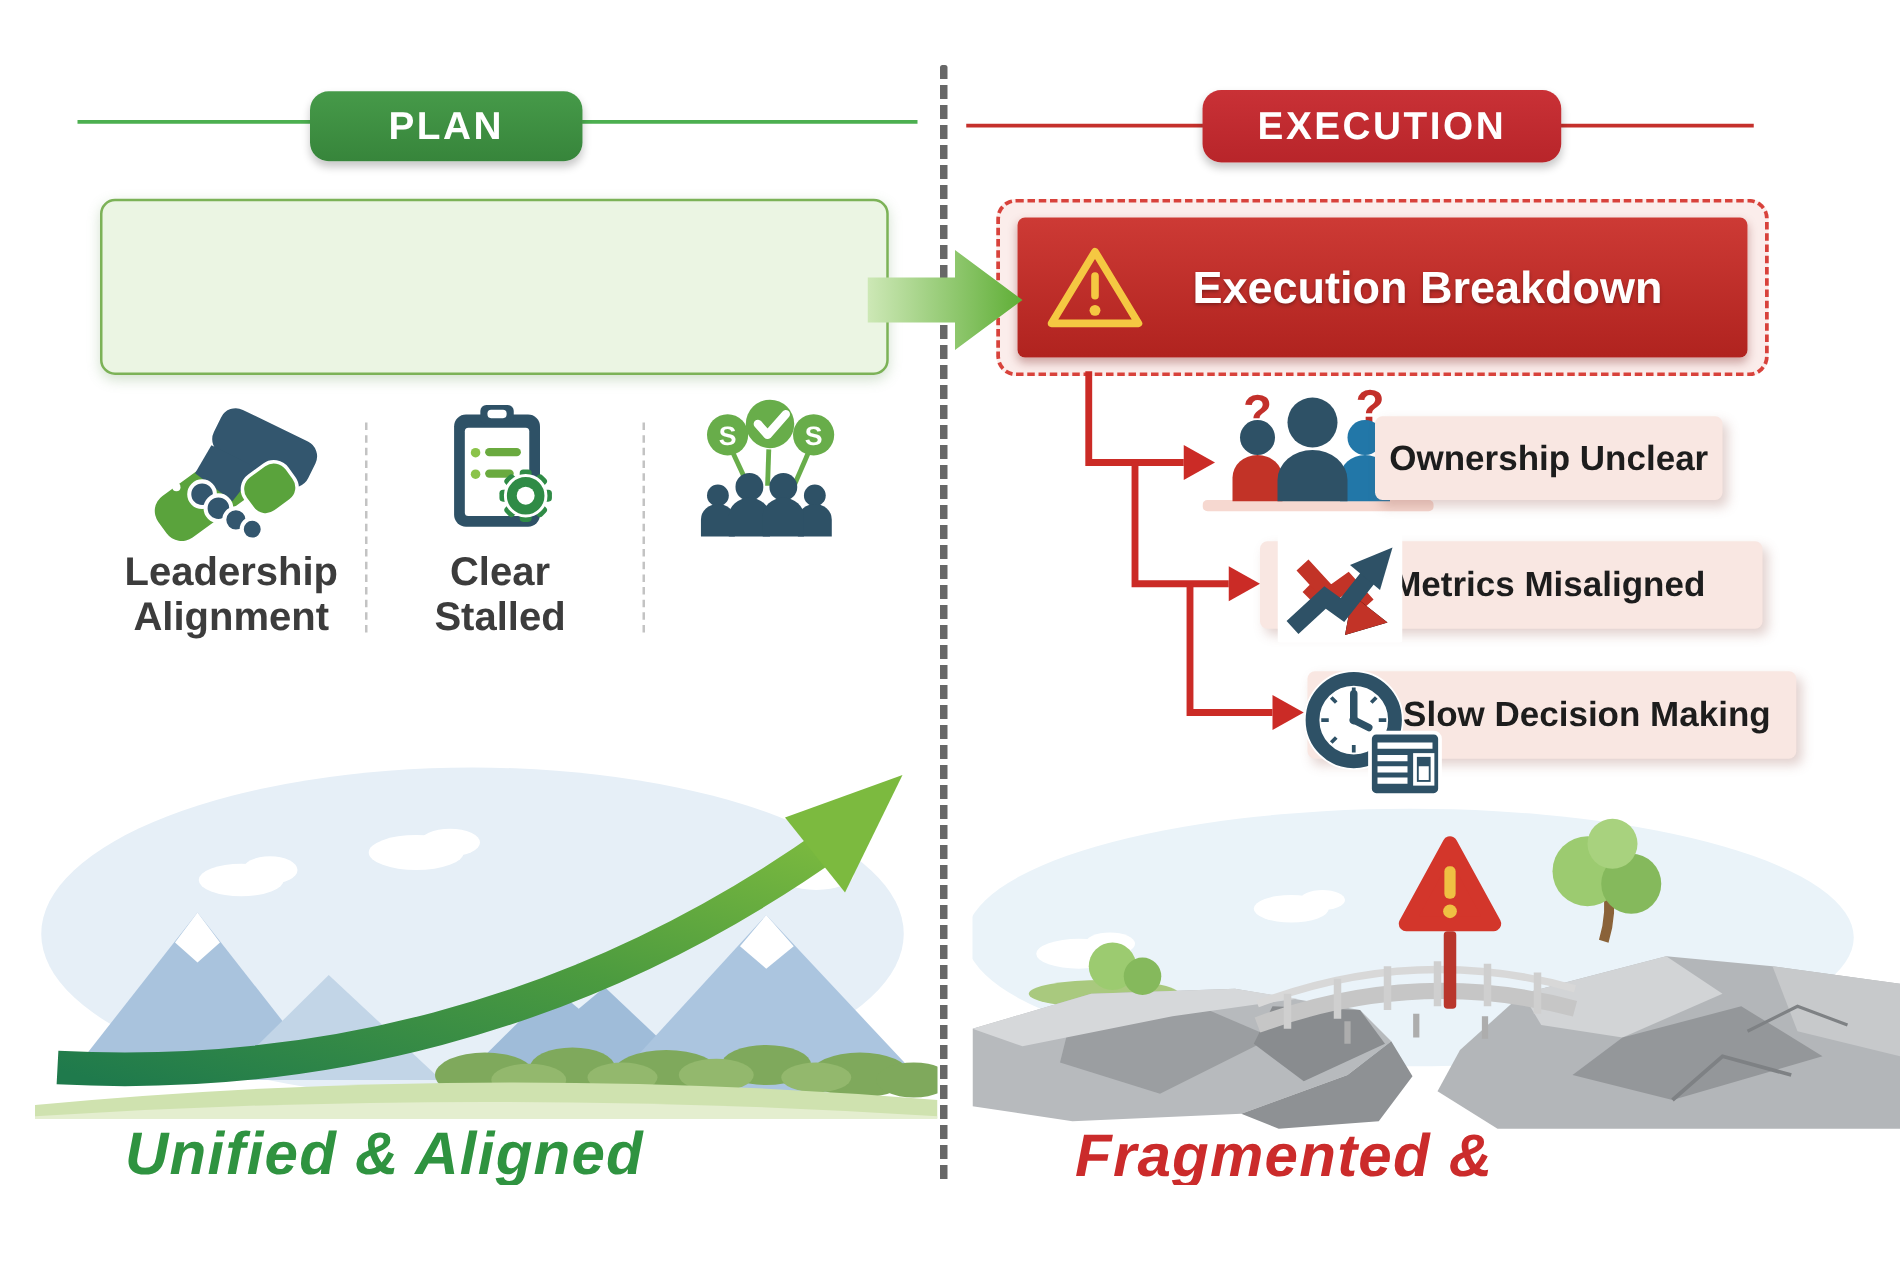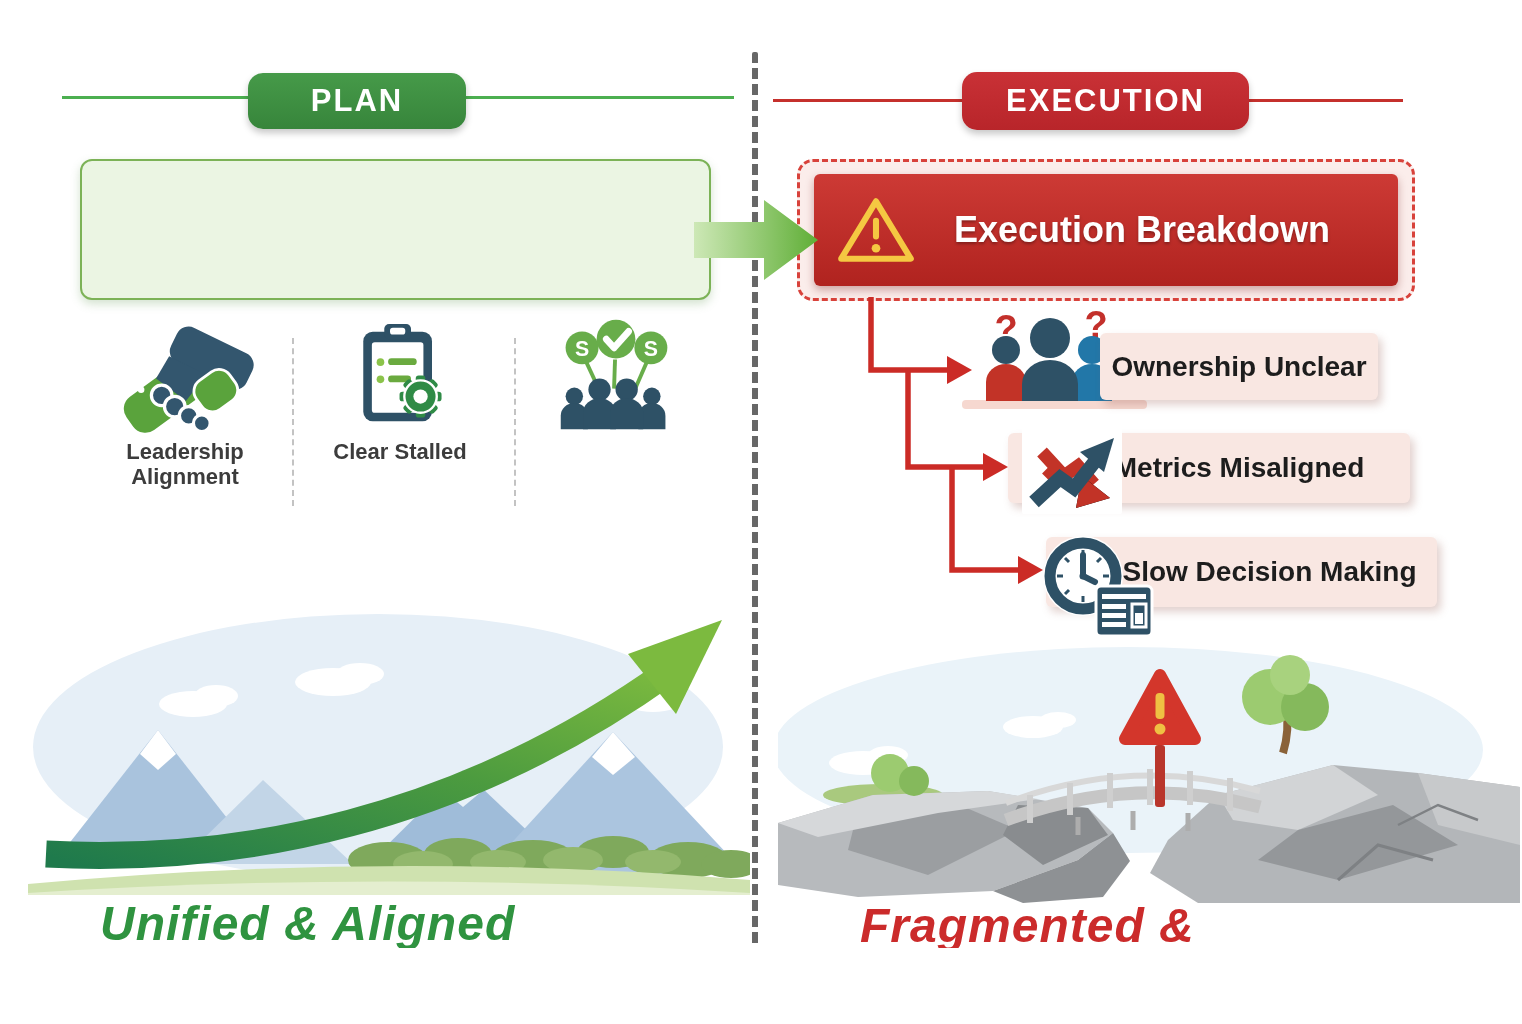--- a/index.html
+++ b/index.html
@@ -32,21 +32,21 @@
     background:linear-gradient(180deg,#cd3a35,#b0231f); display:flex; align-items:center;
     box-shadow:0 4px 8px rgba(120,30,25,.35); }
   .exec-inner .warn { margin-left:22px; flex:0 0 auto; }
   .exec-inner .txt { flex:1; text-align:center; color:#fff; font-weight:bold; font-size:36px;
     text-shadow:0 2px 3px rgba(0,0,0,.3); padding-right:30px; }
 
   .trans-arrow { position:absolute; left:694px; top:196px; width:126px; height:88px; z-index:6; }
 
   .feature-icon { position:absolute; }
   .feature-label { position:absolute; width:180px; text-align:center; font-weight:bold;
-    font-size:22px; color:#3c3c3c; line-height:1.12; }
+    font-size:32px; color:#3c3c3c; line-height:1.12; }
   .vsep { position:absolute; width:0; border-left:2px dashed #c3c3c3; top:338px; height:168px; }
 
   .cascade { position:absolute; left:855px; top:295px; width:220px; height:315px; }
 
   .issue-box { position:absolute; background:#f9e7e2; border-radius:6px;
     box-shadow:4px 5px 9px rgba(150,90,80,.28); display:flex; align-items:center; justify-content:center;
     font-weight:bold; font-size:28px; color:#1d1d1d; }
   .issue-box.b1 { left:1100px; top:333px; width:278px; height:67px;text-align:right; }
   .issue-box.b2 { left:1008px; top:433px; width:402px; height:70px; padding-left:60px; }
   .issue-box.b3 { left:1046px; top:537px; width:391px; height:70px; padding-left:56px; }

